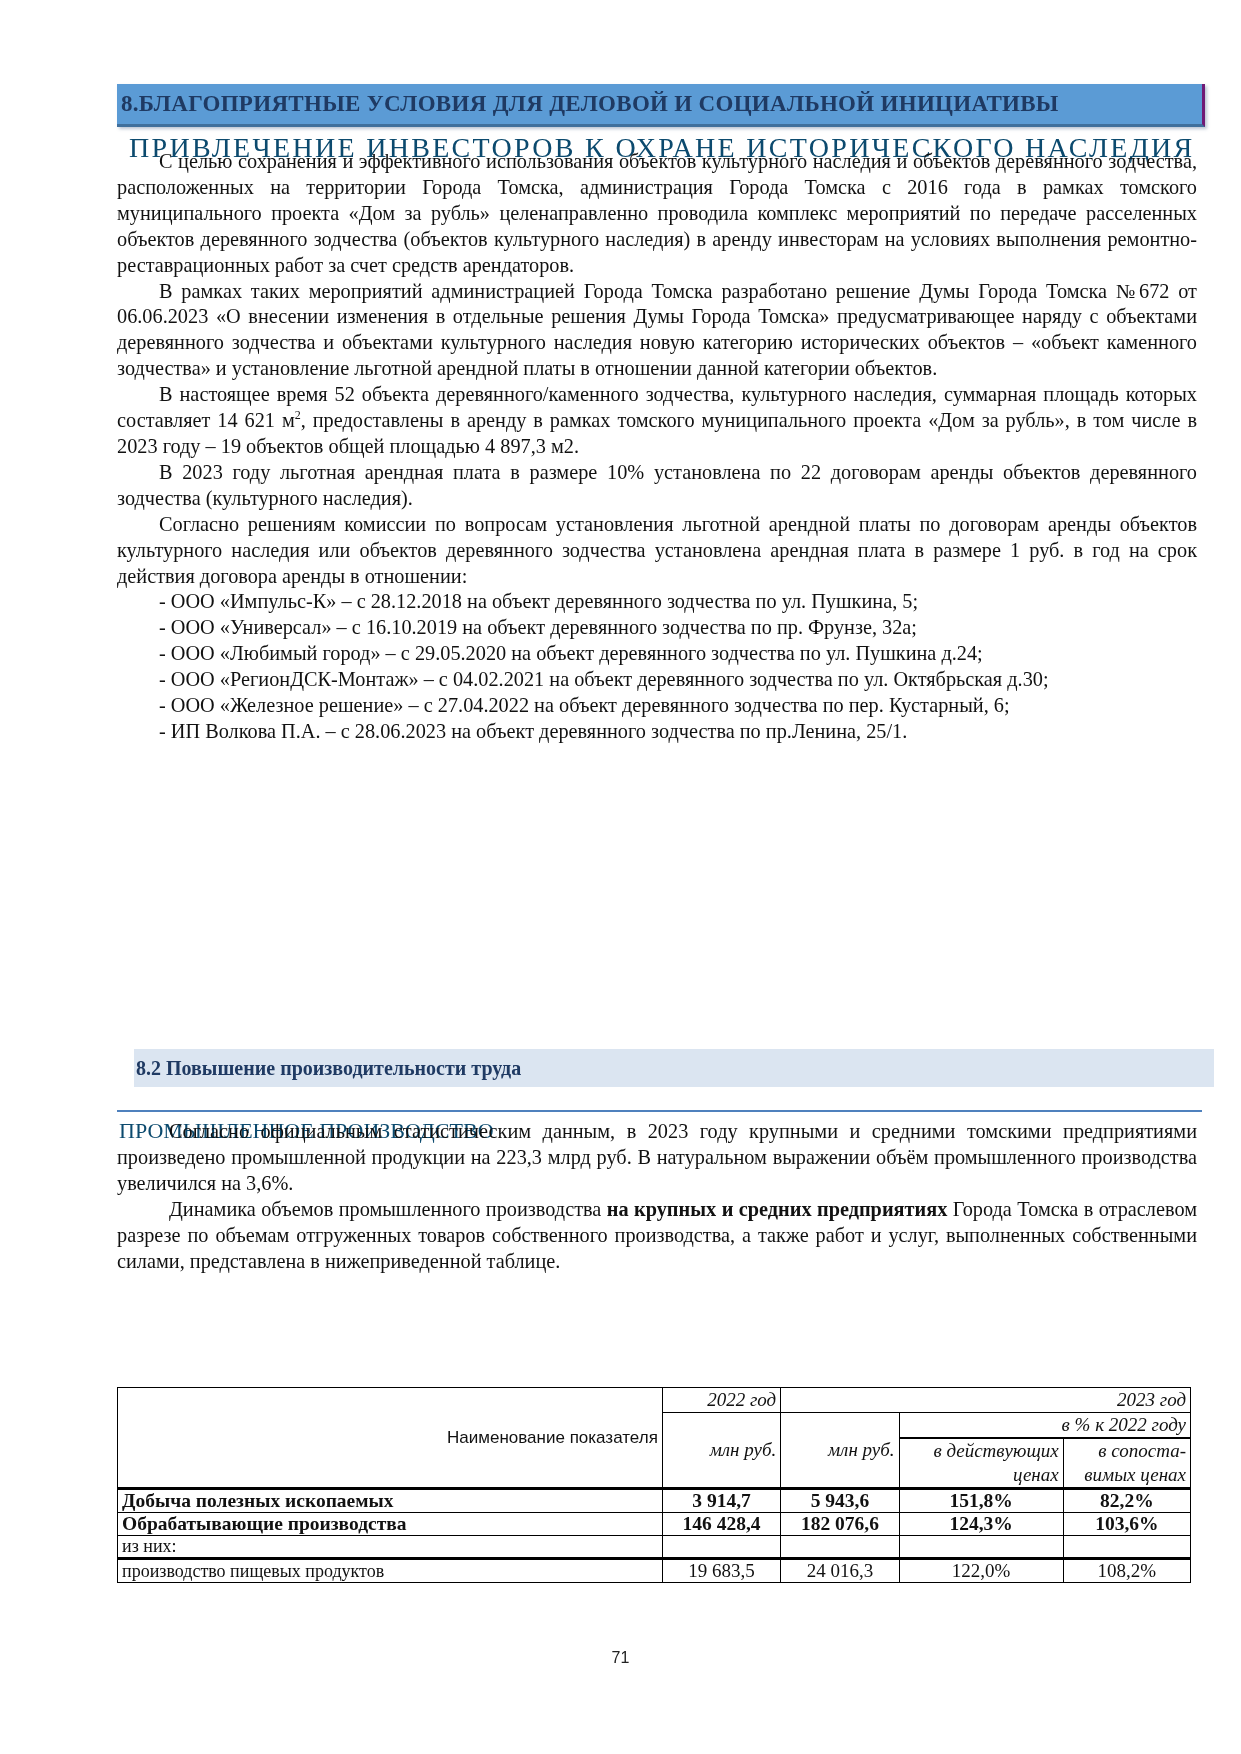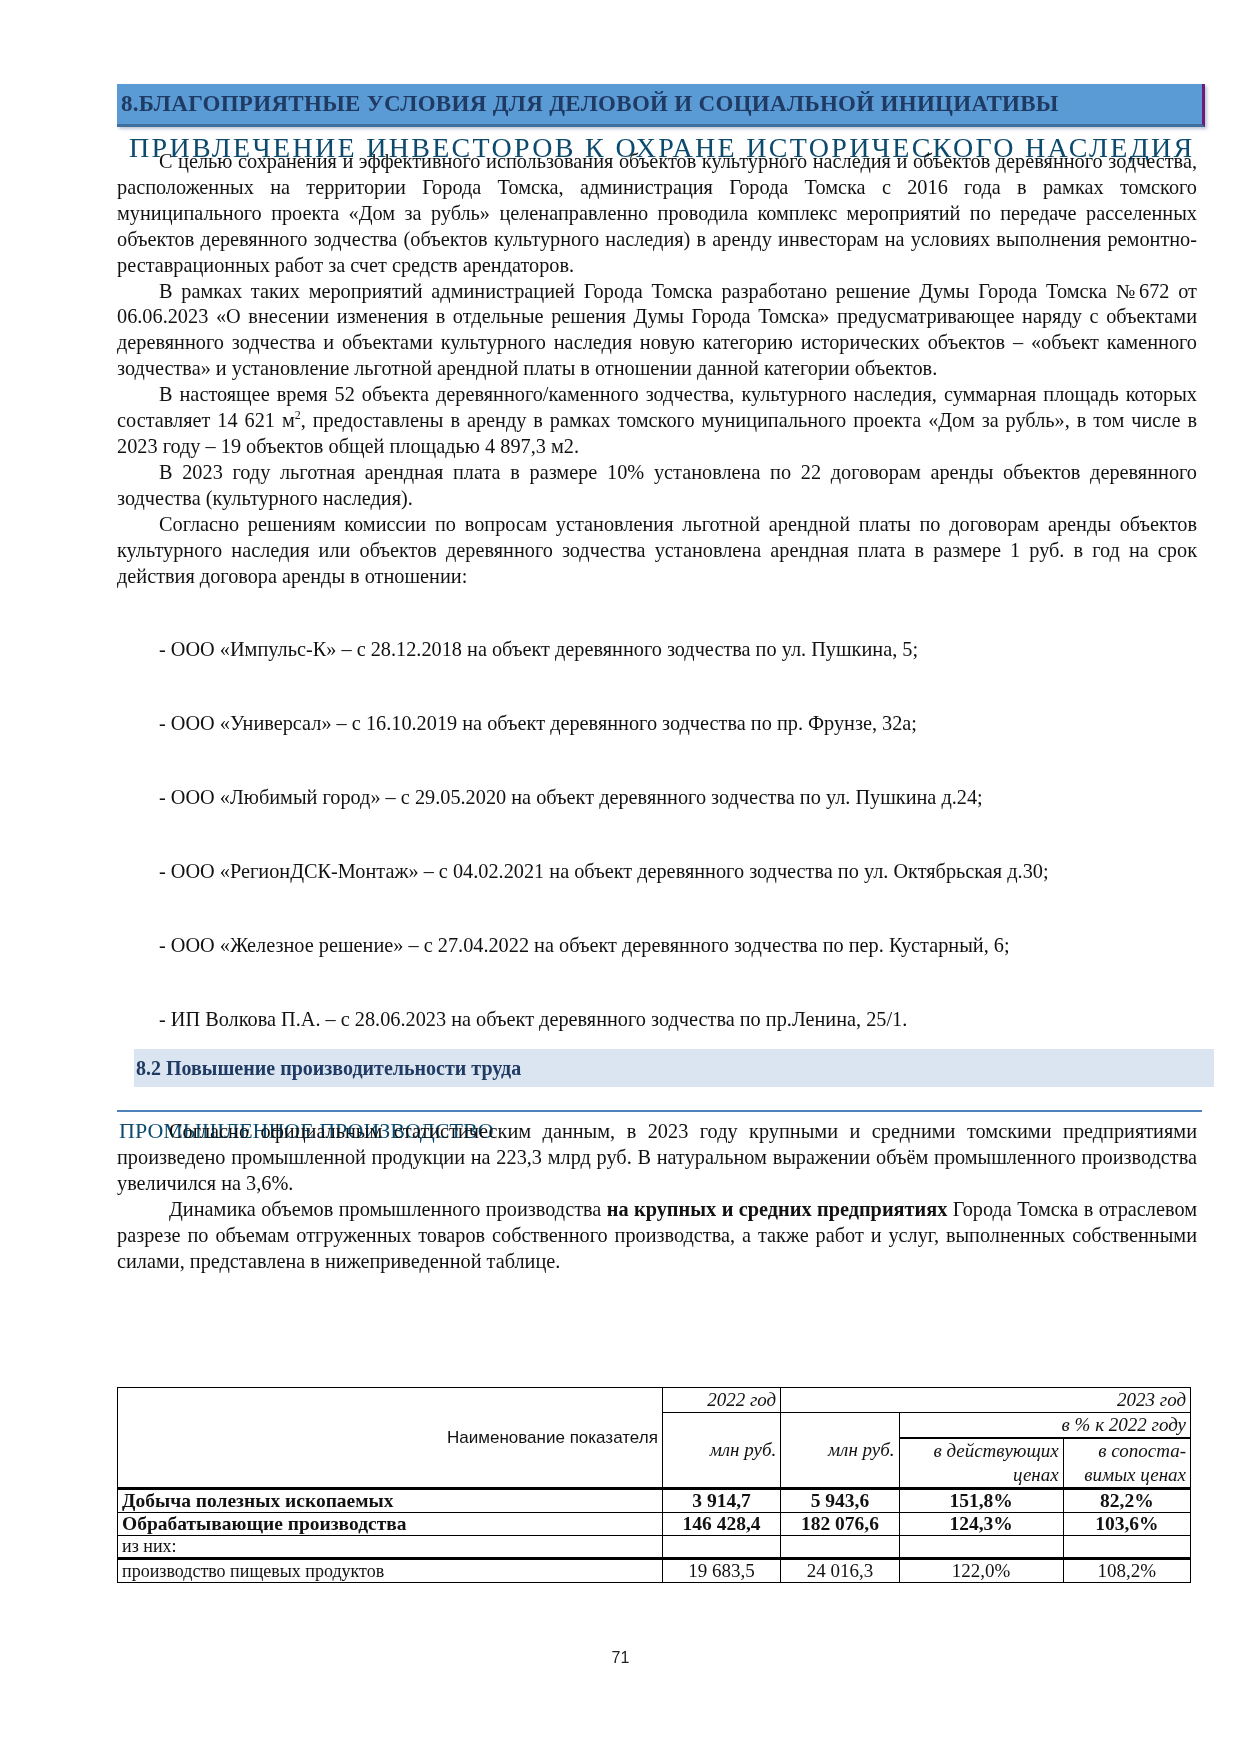--- a/index.html
+++ b/index.html
@@ -22,21 +22,21 @@
     }
     .subhead1 {
       position: absolute; left: 12px; top: 132px; font-size: 28px; color: #0c4a6e;
       letter-spacing: 2.3px; white-space: nowrap;
     }
     .body-text {
       position: absolute; left: 0; width: 1080px; font-size: 20.3px; line-height: 25.9px;
       text-align: justify;
     }
     .body-text p { margin: 0; text-indent: 42px; }
-    .body-text p.list { text-indent: 42px; margin-top: 48px; }
+    .body-text p.list { text-indent: 42px; }
     sup { font-size: 12px; line-height: 0; }
     .section82 {
       position: absolute; left: 17px; top: 1049px; width: 1080px; height: 38px;
       background: #dbe5f1;
     }
     .section82 span {
       position: absolute; left: 2px; top: 8px; font-weight: bold; font-size: 20px; color: #1f3a63;
       white-space: nowrap;
     }
     .rule {

